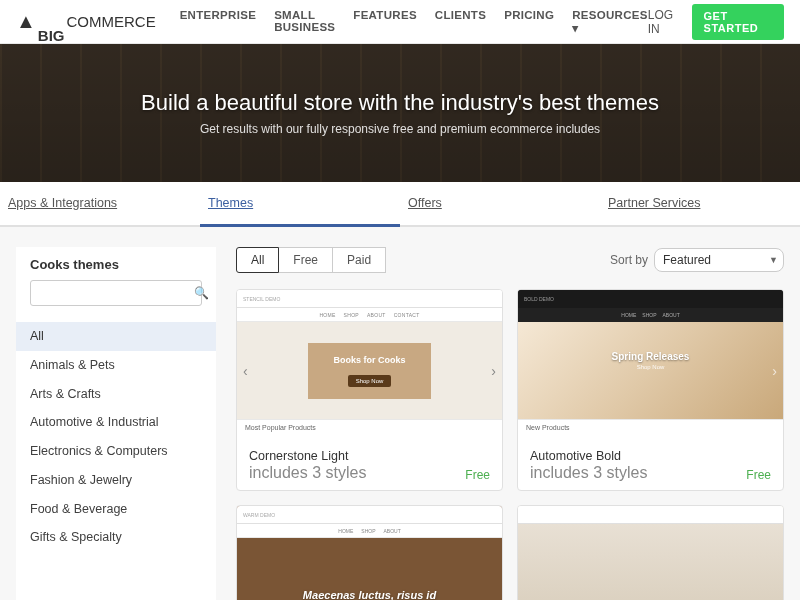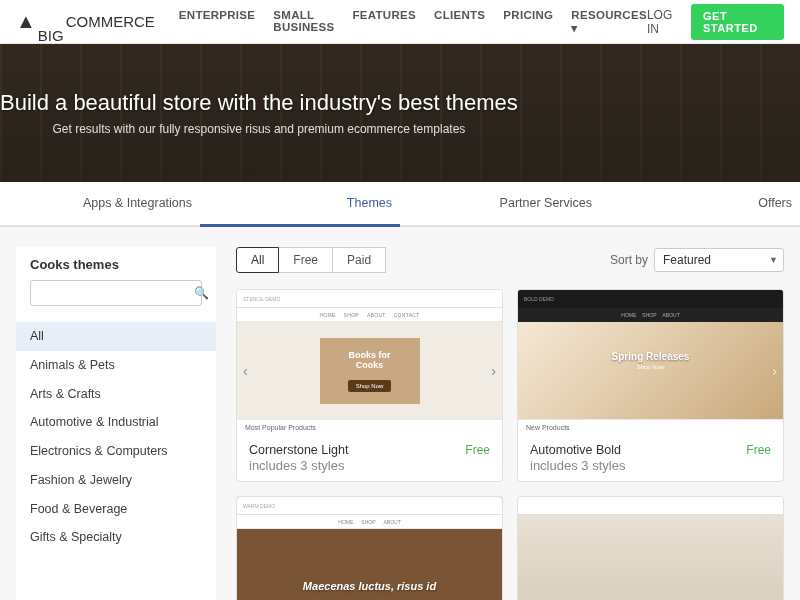--- a/index.html
+++ b/index.html
@@ -1,40 +1,40 @@
 <!DOCTYPE html>
 <html><head>
   <meta charset="utf-8">
   <style>
     * { box-sizing: border-box; margin: 0; padding: 0; }
     body { font-family: -apple-system, BlinkMacSystemFont, 'Segoe UI', Arial, sans-serif; font-size: 13px; color: #333; background: #fff; width: 800px; overflow-x: hidden; }
 
     
     .header { display: flex; align-items: center; height: 44px; padding: 0 16px; border-bottom: 1px solid #e8e8e8; background: #fff; }
     .logo { font-weight: bold; font-size: 16px; color: #333; margin-right: 24px; display: flex; align-items: center; gap: 2px; }
-    .logo-big { font-weight: 400; font-size: 15px; margin-top: 28px; }
+    .logo-big { font-weight: 700; font-size: 15px; margin-top: 28px; }
     .logo-commerce { font-weight: 400; font-size: 15px; }
     .nav-links { display: flex; gap: 18px; flex: 1; }
     .nav-link { font-size: 11.5px; color: #555; text-transform: uppercase; letter-spacing: 0.3px; cursor: pointer; font-weight: bold; }
     .nav-right { display: flex; align-items: center; gap: 10px; }
     .log-in { font-size: 12px; color: #555; cursor: pointer; }
     .get-started-btn { background: #34d25d; color: #fff; font-size: 11px; font-weight: bold; padding: 6px 12px; border-radius: 3px; cursor: pointer; text-transform: uppercase; letter-spacing: 0.5px; }
 
     
-    .hero { position: relative; height: 138px; background: #2c2c2c; overflow: hidden; display: flex; flex-direction: column; align-items: flex-start; justify-content: center; }
+    .hero { position: relative; height: 138px; background: #2c2c2c; overflow: hidden; display: flex; flex-direction: column; align-items: center; justify-content: center; }
     .hero-bg { position: absolute; top: 0; left: 0; right: 0; bottom: 0; background: linear-gradient(rgba(0,0,0,0.45), rgba(0,0,0,0.55)); z-index: 1; }
     .hero-desk { position: absolute; top: 0; left: 0; right: 0; bottom: 0; background: #5a4a3a; z-index: 0; }
     .hero-desk-lines { position: absolute; top: 0; left: 0; right: 0; bottom: 0; background: repeating-linear-gradient(90deg, rgba(150,120,80,0.3) 0px, rgba(150,120,80,0.3) 2px, transparent 2px, transparent 40px); z-index: 0; }
     .hero-content { position: relative; z-index: 2; text-align: center; color: #fff; }
     .hero-title { font-size: 22px; font-weight: 300; margin-bottom: 6px; text-shadow: 0 1px 3px rgba(0,0,0,0.5); }
     .hero-sub { font-size: 12px; color: rgba(255,255,255,0.85); font-weight: 300; }
 
     
     .tabs-bar { display: flex; border-bottom: 2px solid #e0e0e0; background: #fff; }
-    .tab { flex: 1; text-align: right; padding: 14px 8px; font-size: 12.5px; cursor: pointer; color: #555; border-bottom: 3px solid transparent; margin-bottom: -2px; }
+    .tab { flex: 1; text-align: left; padding: 14px 8px; font-size: 12.5px; cursor: pointer; color: #555; border-bottom: 3px solid transparent; margin-bottom: -2px; text-decoration: underline; }
     .tab.active { color: #3c5fa0; border-bottom: 3px solid #3c5fa0; font-weight: 500; }
 
     
     .main { display: flex; padding: 20px 16px; gap: 20px; background: #f7f7f7; min-height: 420px; }
 
     
     .sidebar { width: 200px; flex-shrink: 0; background: #fff; padding: 10px 0; }
     .search-label { font-size: 13px; font-weight: 600; color: #333; padding: 0 14px 8px; }
     .search-box { display: flex; align-items: center; margin: 0 14px 16px; border: 1px solid #ccc; border-radius: 3px; padding: 5px 8px; background: #fff; }
     .search-box input { border: none; outline: none; font-size: 12px; flex: 1; color: #333; }
@@ -50,41 +50,41 @@
 
     
     .filter-bar { display: flex; align-items: center; margin-bottom: 16px; }
     .filter-btn { padding: 5px 14px; border: 1px solid #ccc; background: #fff; font-size: 12px; cursor: pointer; color: #555; }
     .filter-btn:first-child { border-radius: 3px 0 0 3px; }
     .filter-btn:last-child { border-radius: 0 3px 3px 0; border-left: none; }
     .filter-btn.active { background: #fff; border-color: #333; color: #333; font-weight: 500; }
     .filter-btn:not(:first-child):not(.active) { border-left: none; }
     .filter-mid { border-left: none; }
     .sort-by { margin-left: auto; display: flex; align-items: center; gap: 6px; font-size: 12px; color: #666; }
-    .sort-select { border: 1px solid #ccc; border-radius: 3px; padding: 4px 22px 4px 8px; font-size: 12px; color: #333; background: #fff; cursor: pointer; appearance: none; position: relative; }
+    .sort-select { border: 1px solid #ccc; border-radius: 8px; padding: 4px 22px 4px 8px; font-size: 12px; color: #333; background: #fff; cursor: pointer; appearance: none; position: relative; }
     .sort-wrap { position: relative; display: inline-block; }
     .sort-arrow { position: absolute; right: 6px; top: 50%; transform: translateY(-50%); font-size: 9px; color: #666; pointer-events: none; }
 
     
     .theme-grid { display: grid; grid-template-columns: 1fr 1fr; gap: 14px; }
     .theme-card { background: #fff; border: 1px solid #e0e0e0; border-radius: 4px; overflow: hidden; }
     .theme-preview { width: 100%; height: 145px; overflow: hidden; position: relative; cursor: pointer; }
-    .theme-info { padding: 8px 12px; display: flex; justify-content: space-between; align-items: flex-start; }
+    .theme-info { padding: 8px 12px; display: flex; justify-content: space-between; align-items: flex-end; margin-top: 6px; }
     .theme-name { font-size: 12.5px; font-weight: 500; color: #333; }
-    .theme-styles { font-size: 13px; color: #888; margin-top: 1px; }
+    .theme-styles { font-size: 16px; color: #888; margin-top: 1px; }
     .theme-price { font-size: 12px; color: #333; font-weight: 400; }
     .theme-price.free { color: #4caf50; font-weight: 500; }
 
     
     .preview-stencil { background: linear-gradient(180deg, #f5f5f5 0%, #e8e0d5 100%); display: flex; flex-direction: column; }
     .preview-bar { height: 18px; background: #fff; border-bottom: 1px solid #e0e0e0; display: flex; align-items: center; padding: 0 6px; gap: 3px; }
     .preview-nav-bar { height: 14px; background: #fff; border-bottom: 1px solid #e8e8e8; display: flex; align-items: center; justify-content: center; gap: 8px; padding: 0 8px; }
     .preview-nav-item { font-size: 5px; color: #888; letter-spacing: 0.3px; }
     .preview-main { flex: 1; display: flex; align-items: center; justify-content: center; position: relative; background: #f0ebe3; }
-    .preview-book-card { background: #c8a882; padding: 12px 16px; text-align: center; width: 100px; }
+    .preview-book-card { background: #c8a882; padding: 12px 16px; text-align: center; width: 123px; }
     .preview-book-title { font-size: 9px; font-weight: bold; color: #fff; margin-bottom: 6px; }
     .preview-book-btn { background: #5a3a1a; color: #fff; font-size: 6px; padding: 3px 8px; border-radius: 2px; display: inline-block; }
     .prev-arr { position: absolute; left: 6px; top: 50%; transform: translateY(-50%); color: #888; font-size: 14px; cursor: pointer; }
     .next-arr { position: absolute; right: 6px; top: 50%; transform: translateY(-50%); color: #888; font-size: 14px; cursor: pointer; }
 
     .preview-bold { background: #2c2c2c; display: flex; flex-direction: column; }
     .preview-bold-bar { height: 18px; background: #1a1a1a; display: flex; align-items: center; padding: 0 6px; gap: 3px; }
     .preview-bold-nav { height: 14px; background: #222; display: flex; align-items: center; justify-content: center; gap: 6px; }
     .preview-bold-nav-item { font-size: 5px; color: #aaa; }
     .preview-bold-main { flex: 1; position: relative; overflow: hidden; background: #f0ede8; }
@@ -130,29 +130,29 @@
     <span class="get-started-btn">GET STARTED</span>
   </div>
 </header>
 
 <div class="hero">
   <div class="hero-desk"></div>
   <div class="hero-desk-lines"></div>
   <div class="hero-bg"></div>
   <div class="hero-content">
     <div class="hero-title">Build a beautiful store with the industry's best themes</div>
-    <div class="hero-sub">Get results with our fully responsive risus and premium ecommerce templates</div>
+    <div class="hero-sub">Get results with our fully responsive free and premium ecommerce includes</div>
   </div>
 </div>
 
 <div class="tabs-bar">
   <div class="tab">Apps &amp; Integrations</div>
   <div class="tab active">Themes</div>
+  <div class="tab">Offers</div>
   <div class="tab">Partner Services</div>
-  <div class="tab">Offers</div>
 </div>
 
 <div class="main">
 
   <aside class="sidebar">
     <div class="search-label">Cooks themes</div>
     <div class="search-box">
       <input type="text" placeholder="" style="">
       <span class="search-icon">🔍</span>
     </div>

